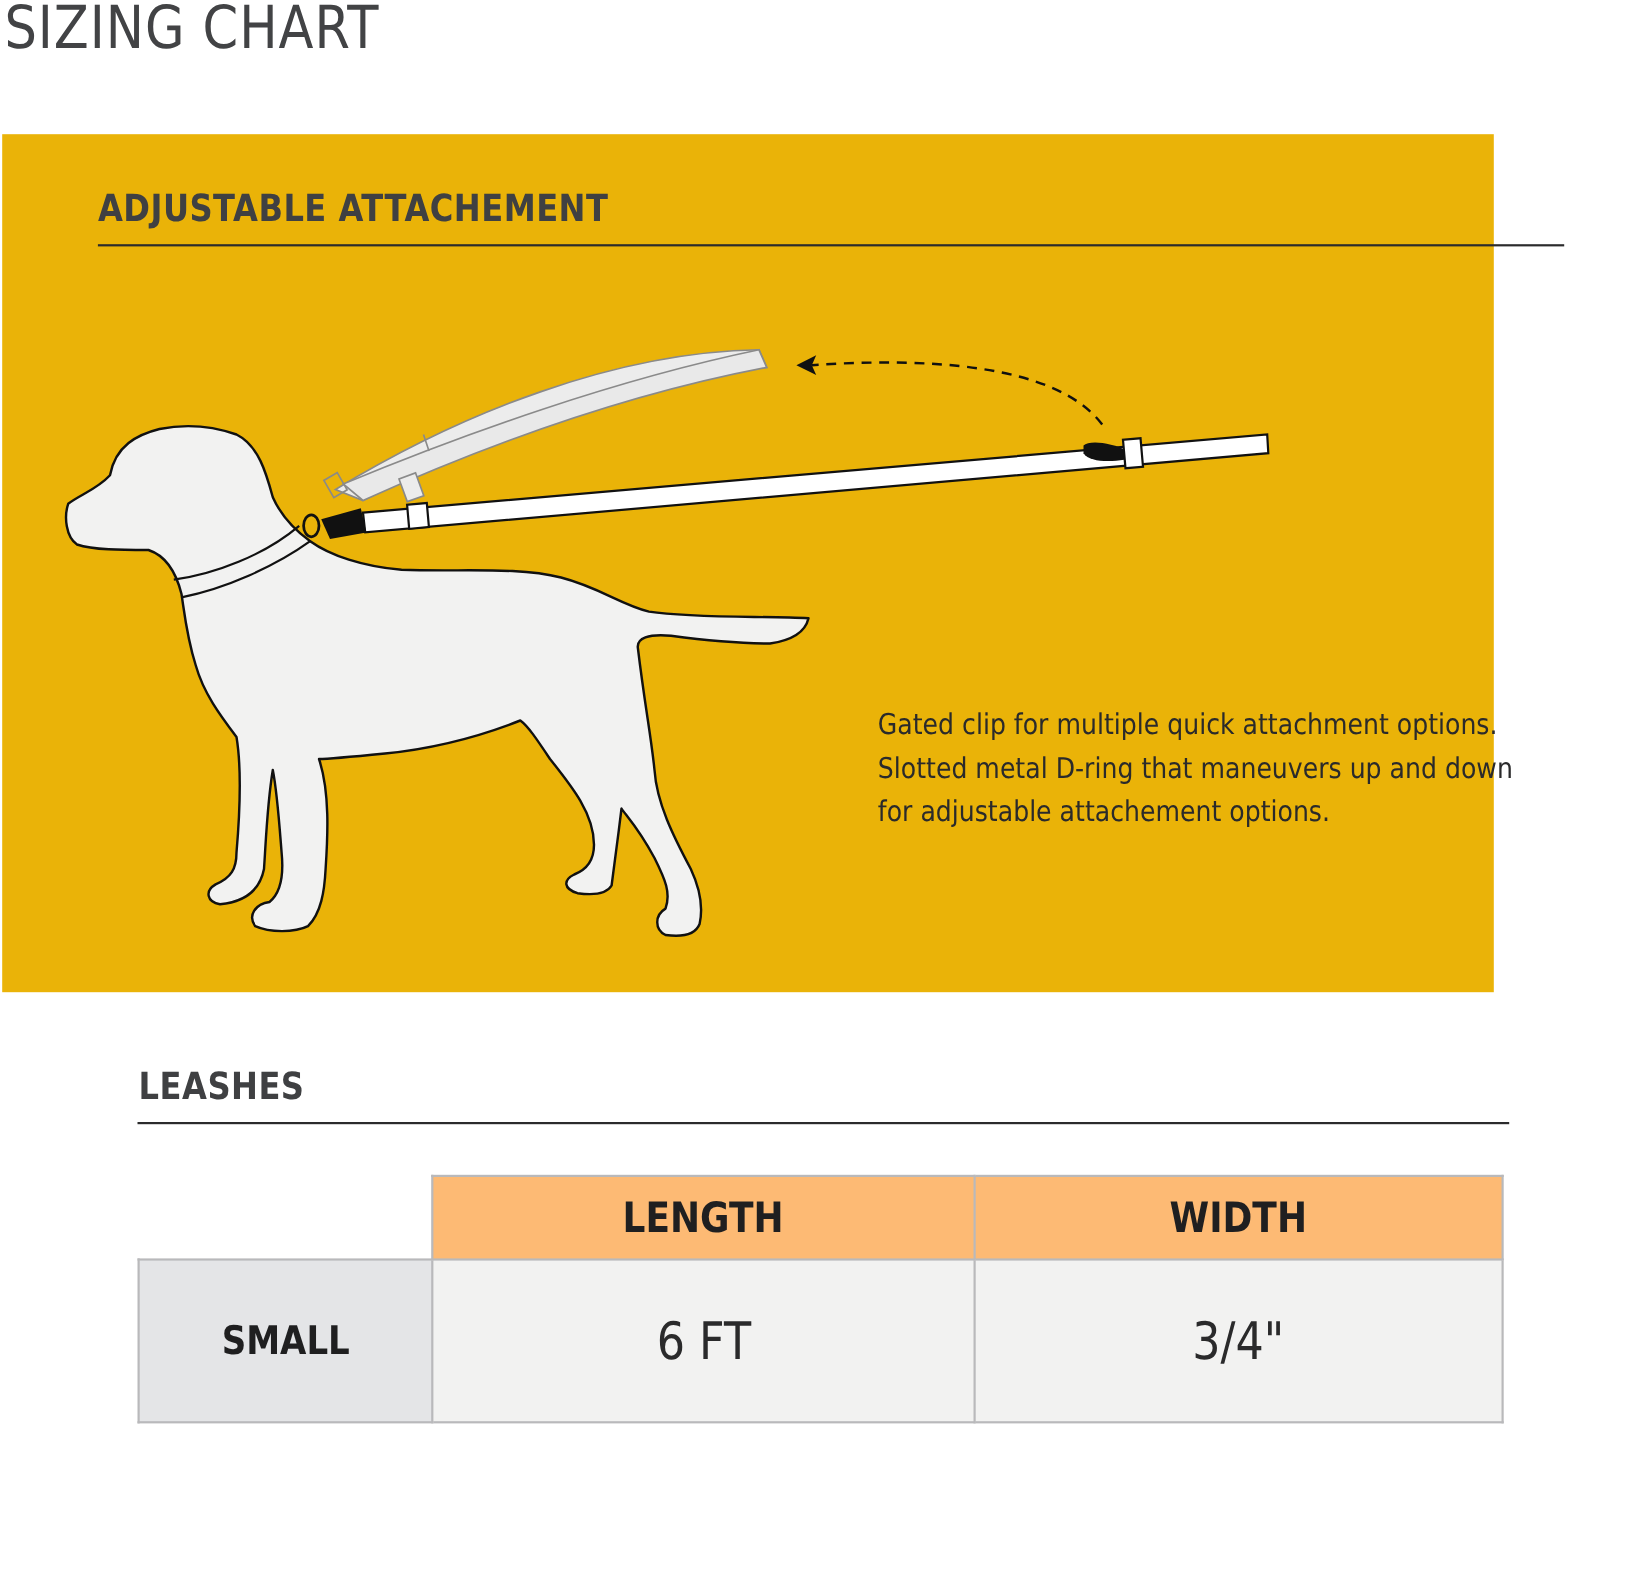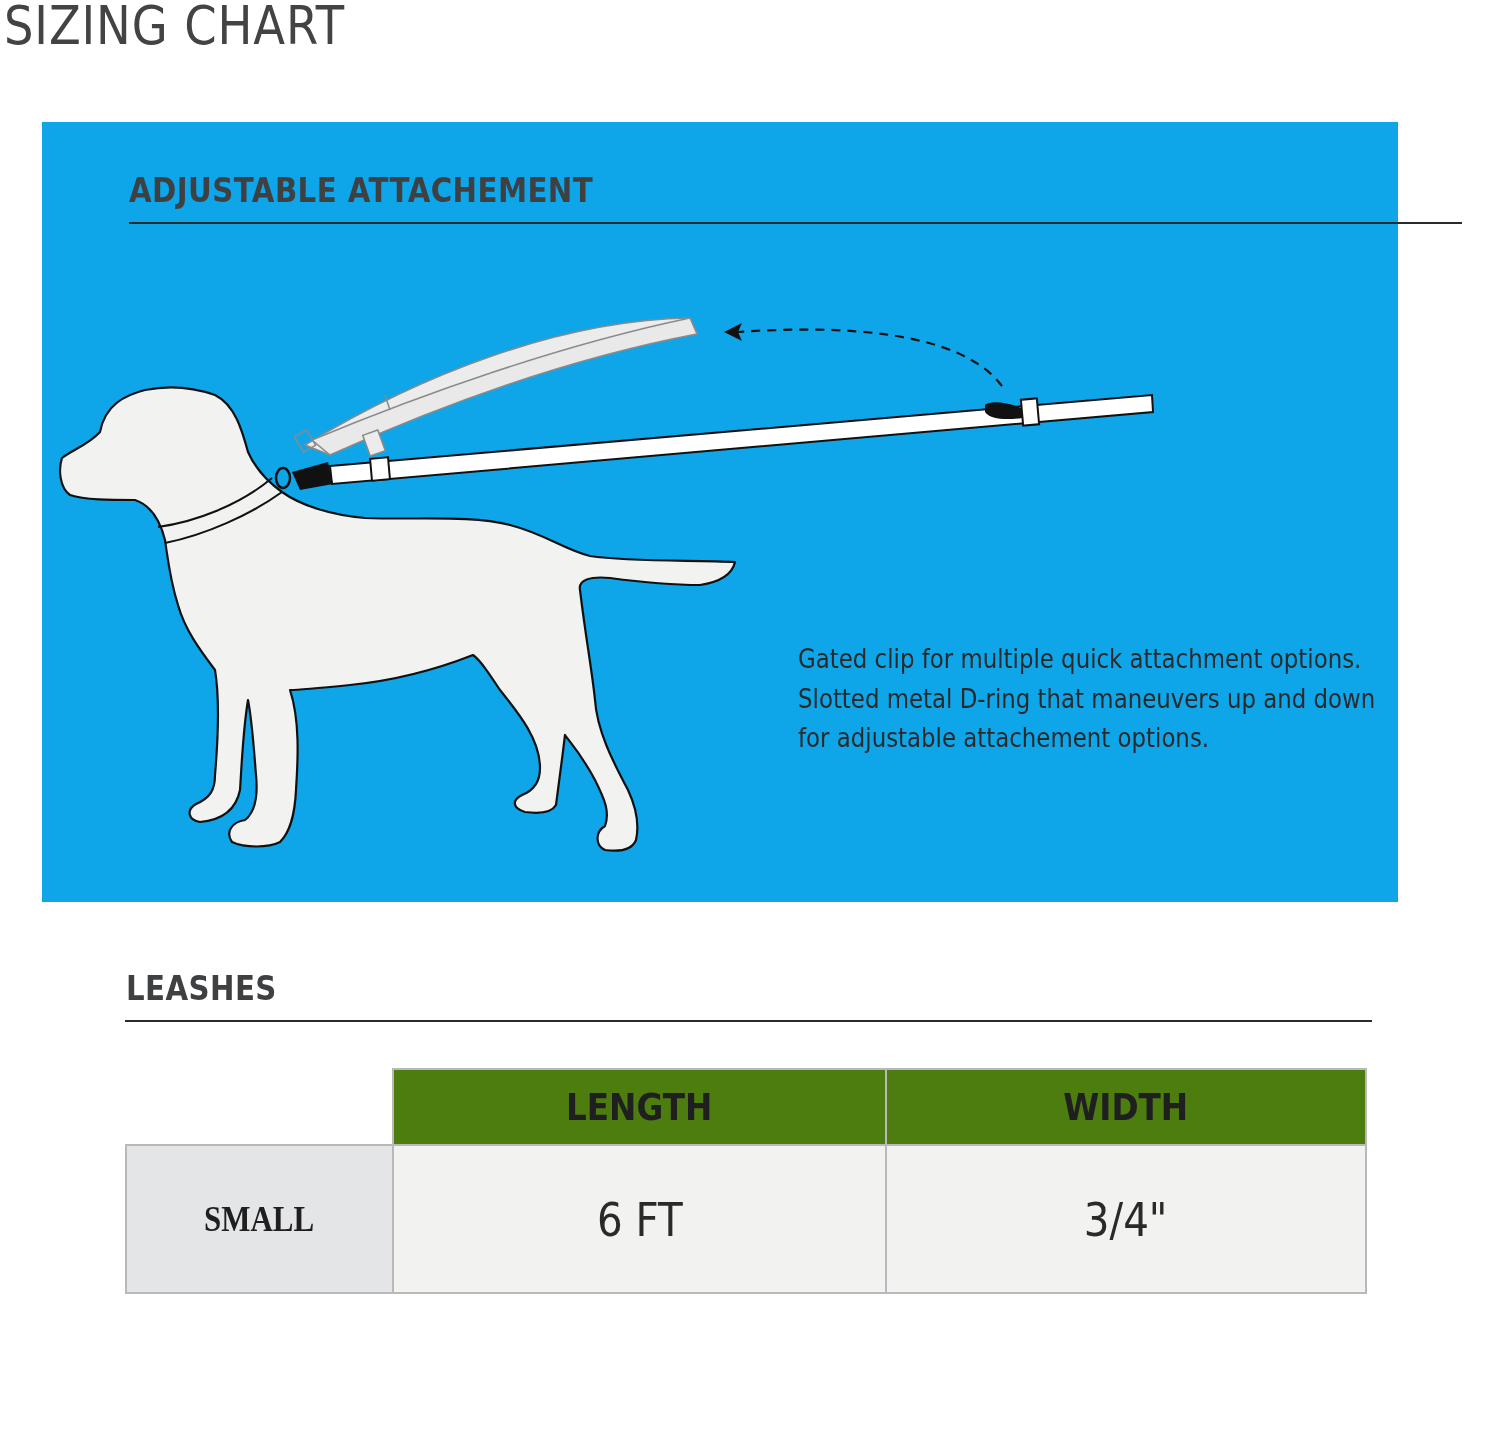--- a/index.html
+++ b/index.html
@@ -1,33 +1,33 @@
 <!DOCTYPE html>
 <html><head>
 <meta charset="utf-8">
 <style>
   html, body { margin: 0; padding: 0; background: #ffffff; }
   body { width: 1500px; height: 1447px; position: relative; overflow: hidden;
          font-family: "DejaVu Sans", sans-serif; color: #3f4042; }
   .page-title { position: absolute; left: 4px; top: -6px; font-size: 54px; font-weight: 400;
                 letter-spacing: 1px; color: #424345; transform: scaleX(0.86); transform-origin: left top;
                 font-family: "DejaVu Sans", sans-serif; }
-  .panel { position: absolute; left: 2px; top: 122px; width: 1356px; height: 780px; background: #0ea5e9; margin-left: 40px; }
+  .panel { position: absolute; left: 2px; top: 122px; width: 1356px; height: 780px; background: #eab308; }
   .section-heading { position: absolute; font-weight: 700; color: #3f4042; font-size: 34px;
                      transform: scaleX(0.86); transform-origin: left top; letter-spacing: 0.5px; }
   .rule { position: absolute; height: 2px; background: #2b2b2c; }
   .illustration { position: absolute; left: 0; top: 0; }
   .desc { position: absolute; left: 798px; top: 640px; width: 700px; font-size: 26px; line-height: 39.5px;
           color: #2a2a2b; transform: scaleX(0.88); transform-origin: left top; }
   .desc div { white-space: nowrap; }
   table.sizes { position: absolute; left: 125px; top: 1068px; border-collapse: collapse; }
   table.sizes td, table.sizes th { border: 2px solid #b9b9bb; padding: 0; text-align: center; vertical-align: middle; }
   table.sizes th.corner { border: none; background: #ffffff; }
-  table.sizes thead th { height: 74px; background: #4d7c0f; font-size: 38px; font-weight: 700; color: #1f1f20; }
-  table.sizes tbody th { background: #e4e5e7; font-size: 36px; font-weight: 700; color: #1f1f20; width: 265px; font-family: Liberation Serif, serif; }
+  table.sizes thead th { height: 74px; background: #fdba74; font-size: 38px; font-weight: 700; color: #1f1f20; }
+  table.sizes tbody th { background: #e4e5e7; font-size: 36px; font-weight: 700; color: #1f1f20; width: 265px; }
   table.sizes tbody td { background: #f2f2f1; font-size: 47px; font-weight: 400; color: #2a2a2b; }
   .cell-text { display: inline-block; transform: scaleX(0.86); }
   .r1 { height: 148px; } .r2 { height: 148px; }
 </style>
 </head>
 <body>
 
 <div class="page-title">SIZING CHART</div>
 
 <div class="panel">

